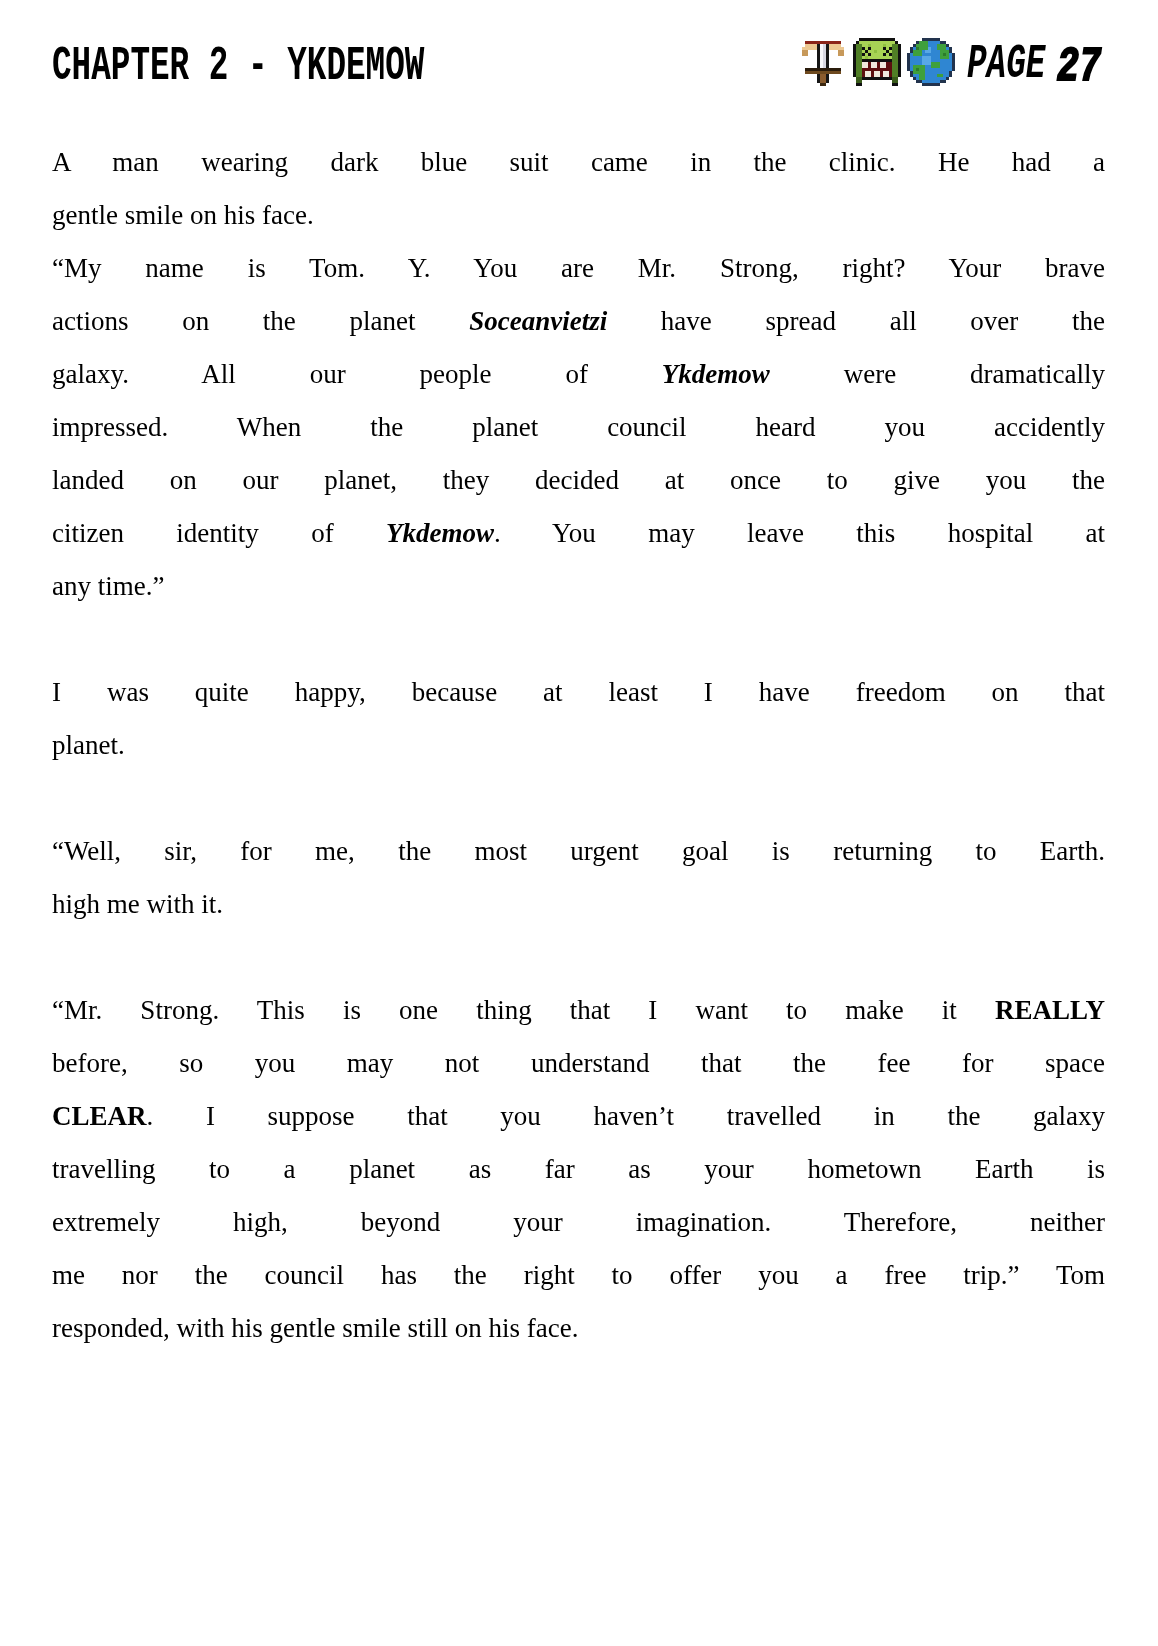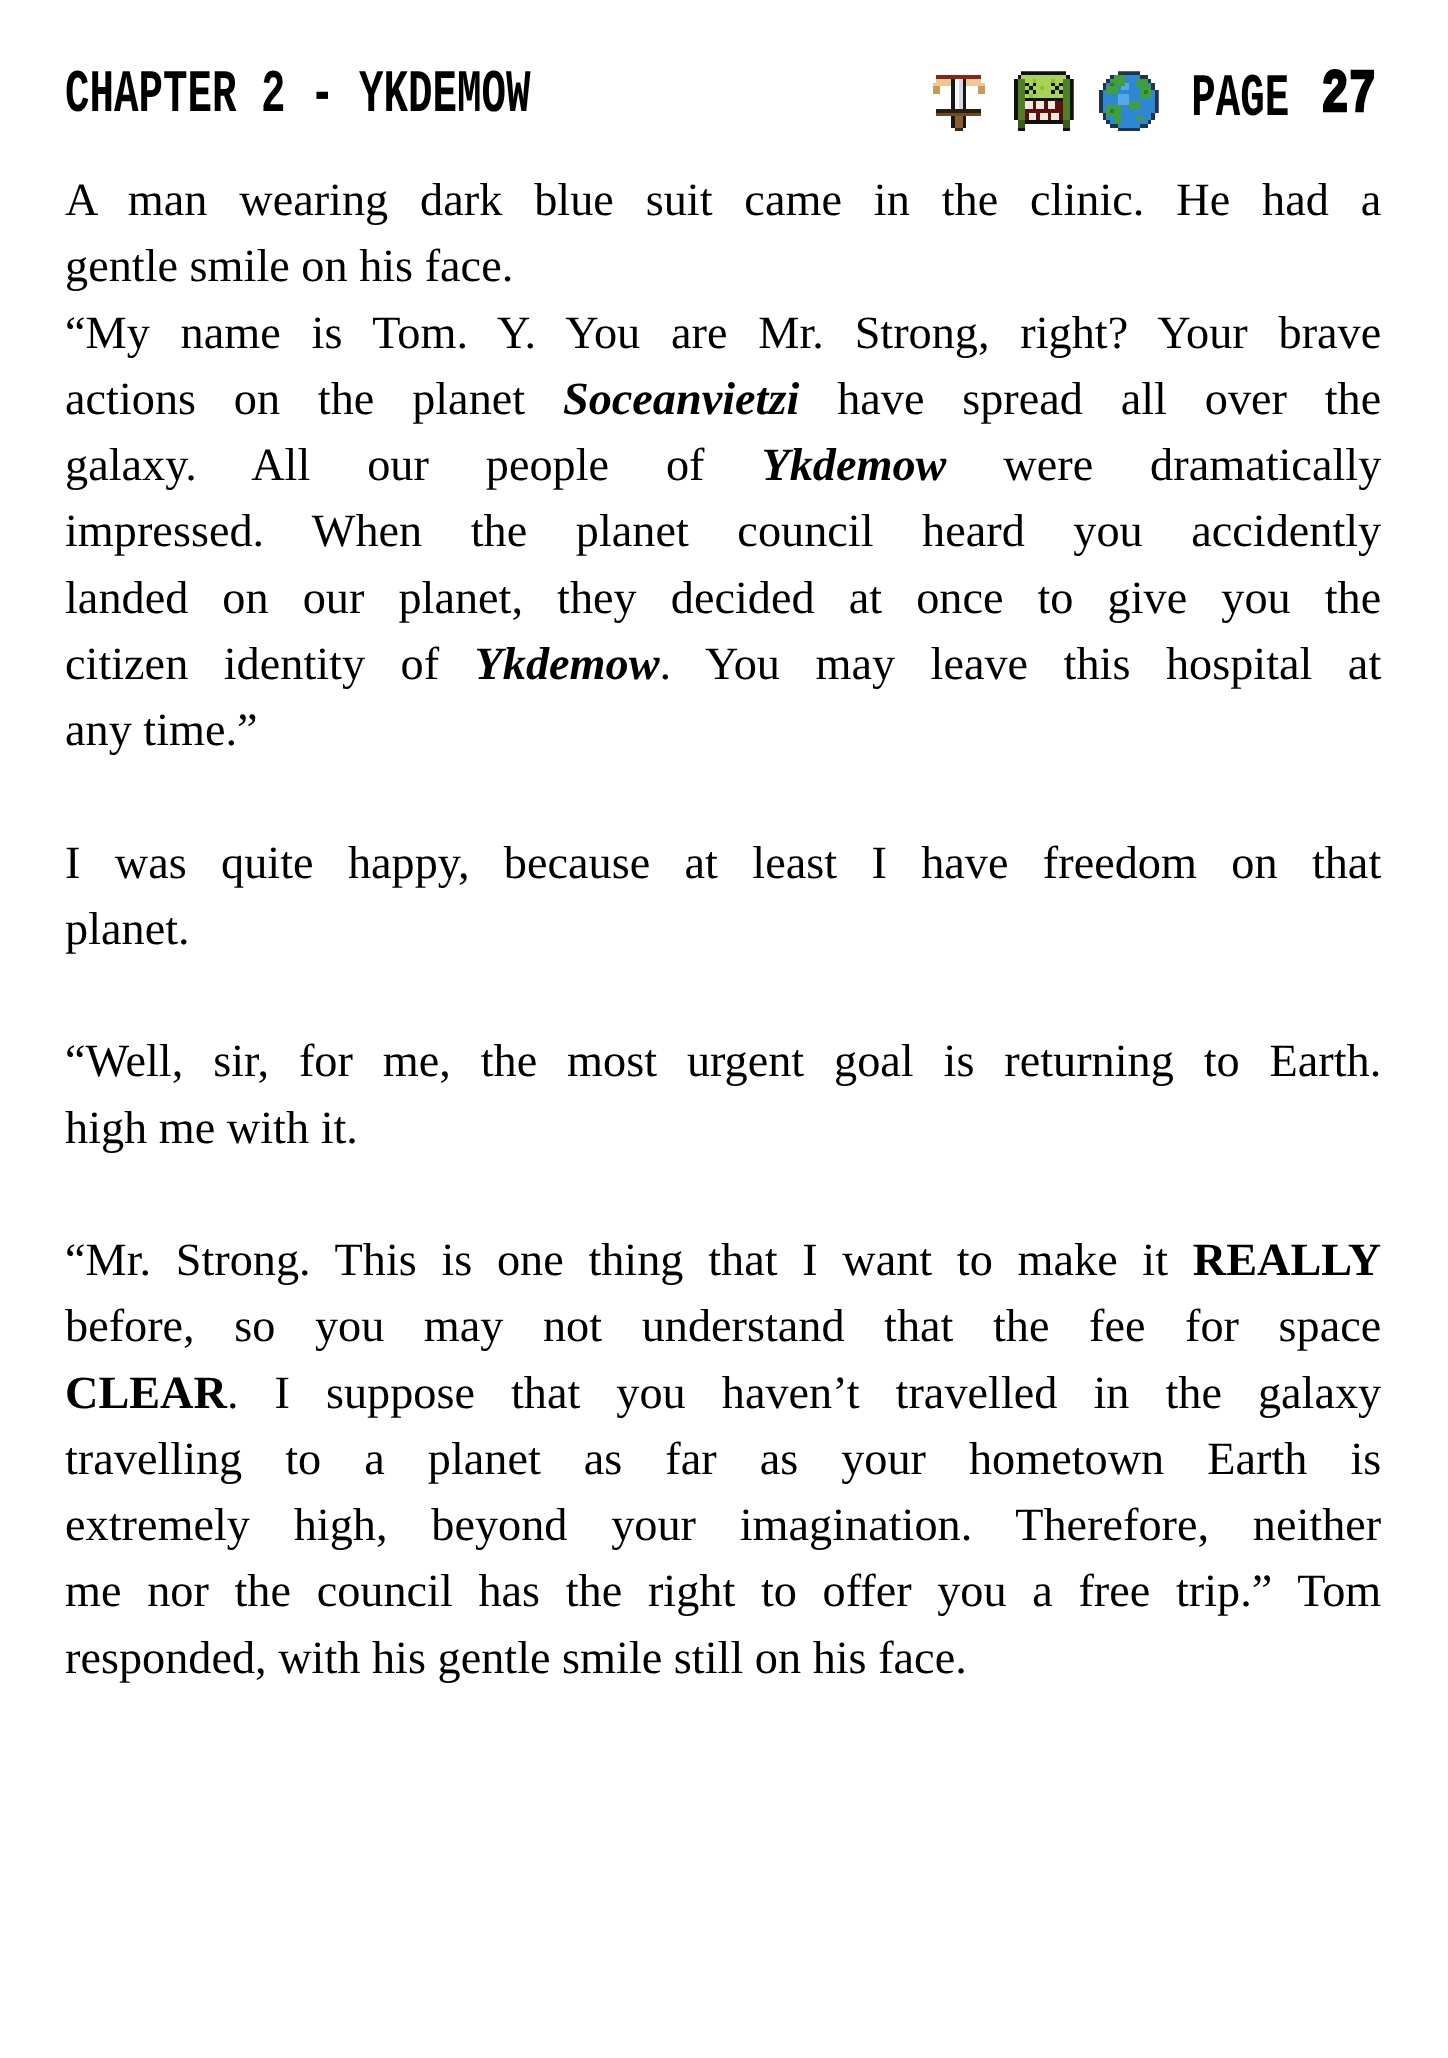--- a/index.html
+++ b/index.html
@@ -7,21 +7,21 @@
   body {
     width: 1158px;
     height: 1646px;
     font-family: "Liberation Serif", serif;
     color: #000000;
     overflow: hidden;
   }
   .page {
     width: 1158px;
     height: 1646px;
-    padding: 44px 53px 0 52px;
+    padding: 34px 53px 0 52px;
     background: #ffffff;
   }
   
   .header {
     display: flex;
     justify-content: space-between;
     align-items: center;
     height: 64px;
   }
   .pixel-text {
@@ -33,22 +33,23 @@
   }
   .chapter-title {
     font-size: 46px;
     transform: scale(0.71, 1.05);
     transform-origin: left center;
     margin-right: -152px;
     letter-spacing: 0px;
   }
   .header-right {
     display: flex;
-    align-items: flex-end;
-    gap: 20px;
+    align-items: flex-start;
+    gap: 6px;
+    font-style: italic;
   }
   .icon-box {
     width: 48px;
     height: 48px;
     display: inline-block;
     flex: 0 0 auto;
   }
   .icon-box svg { width: 48px; height: 48px; display: block; }
   .page-label {
     font-size: 46px;
@@ -59,22 +60,22 @@
   }
   .page-num {
     font-size: 50px;
     -webkit-text-stroke: 2.2px #000;
     transform: scale(0.73, 0.97);
     transform-origin: left center;
     margin-right: -12px;
   }
   
   .story {
-    margin-top: 26px;
-    font-size: 37px;
+    margin-top: 38px;
+    font-size: 27px;
     line-height: 53px;
     font-family: Liberation Serif, serif;
   }
   .paragraph { }
   .paragraph.gap { margin-top: 53px; }
   .line {
     white-space: nowrap;
     height: 53px;
     text-align: justify;
     text-align-last: justify;

